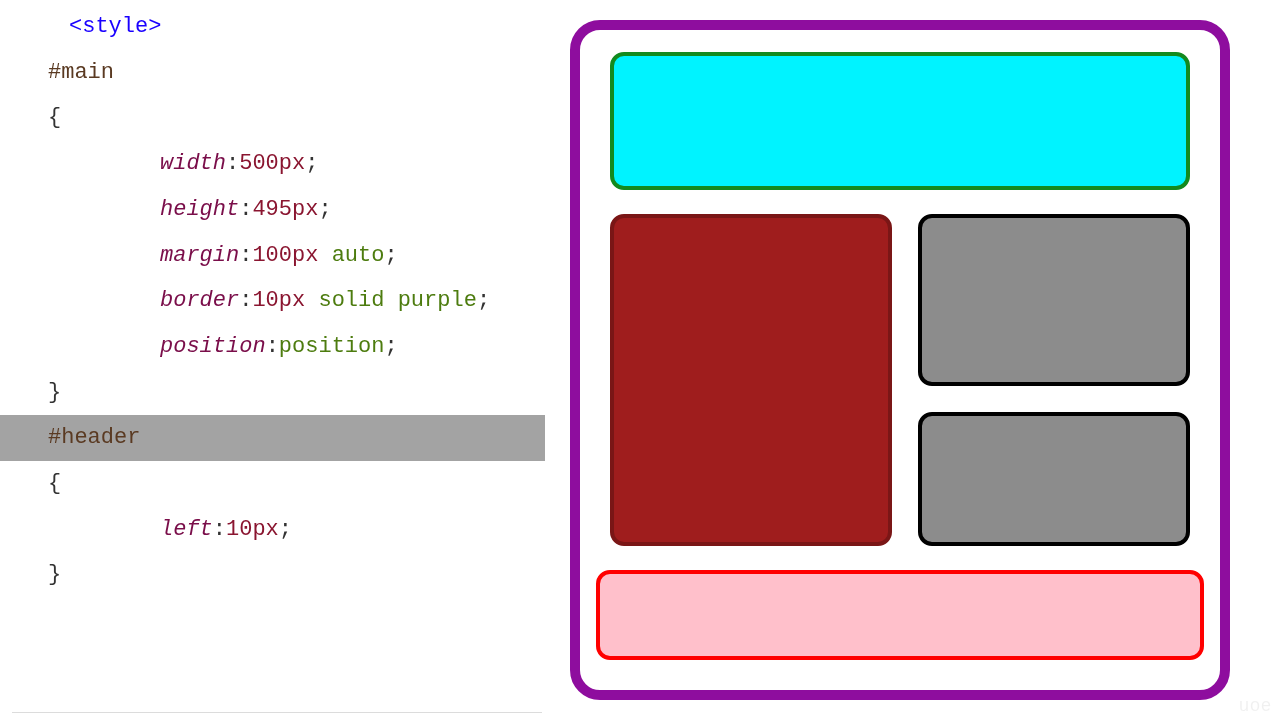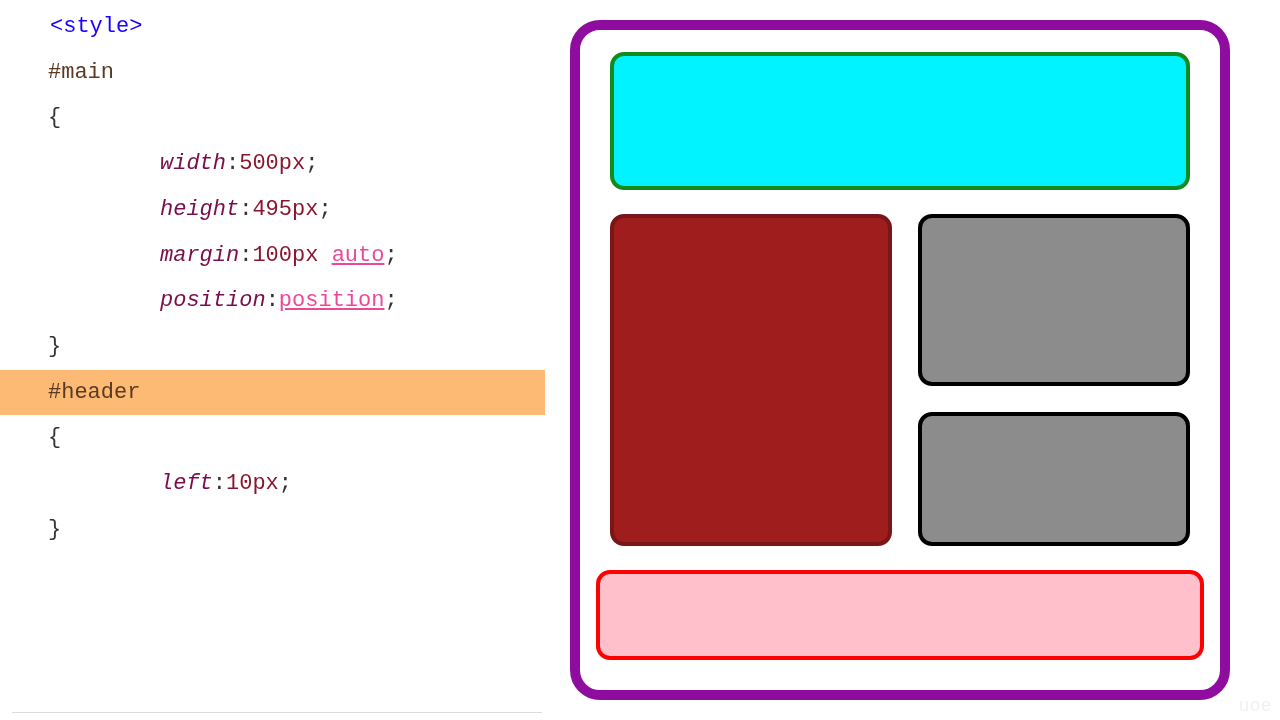--- a/index.html
+++ b/index.html
@@ -23,35 +23,35 @@
     position: absolute;
     left: 0;
     top: 0;
     width: 545px;
     height: 720px;
     padding-top: 4px;
   }
   .line {
     white-space: pre;
     line-height: 45.7px;
-    padding-left: 50px;
+    padding-left: 69px;
   }
   .line.hl {
-    background: #fdba74;
+    background: #a3a3a3;
   }
   .indent1 { padding-left: 48px; }
   .indent2 { padding-left: 160px; }
   .tag    { color: #1a00ff; }
   .sel    { color: #5a3a22; }
   .brace  { color: #333333; }
   .prop   { color: #7a0e4a; font-style: italic; }
   .punct  { color: #333333; }
   .val    { color: #333333; }
   .num    { color: #8a1530; text-align: right; }
-  .kw     { color: #ec4899; text-decoration: underline; }
+  .kw     { color: #4d7c0f; }
 
   
   .preview {
     position: absolute;
     left: 570px;
     top: 20px;
     width: 660px;
     height: 680px;
     border: 10px solid #8e0d9e;
     border-radius: 30px;
@@ -126,20 +126,21 @@
 
   <div class="code">
     <div class="line"><span class="tag">&lt;style&gt;</span></div>
 
     <div class="line indent1"><span class="sel">#main</span></div>
     <div class="line indent1"><span class="brace">{</span></div>
 
     <div class="line indent2"><span class="prop">width</span><span class="punct">:</span><span class="num">500px</span><span class="punct">;</span></div>
     <div class="line indent2"><span class="prop">height</span><span class="punct">:</span><span class="num">495px</span><span class="punct">;</span></div>
     <div class="line indent2"><span class="prop">margin</span><span class="punct">:</span><span class="num">100px</span><span class="val"> </span><span class="kw">auto</span><span class="punct">;</span></div>
+    <div class="line indent2"><span class="prop">border</span><span class="punct">:</span><span class="num">10px</span><span class="val"> </span><span class="kw">solid</span><span class="val"> </span><span class="kw">purple</span><span class="punct">;</span></div>
     <div class="line indent2"><span class="prop">position</span><span class="punct">:</span><span class="kw">position</span><span class="punct">;</span></div>
 
     <div class="line indent1"><span class="brace">}</span></div>
 
     <div class="line hl indent1"><span class="sel">#header</span></div>
     <div class="line indent1"><span class="brace">{</span></div>
 
     <div class="line indent2"><span class="prop">left</span><span class="punct">:</span><span class="num">10px</span><span class="punct">;</span></div>
 
     <div class="line indent1"><span class="brace">}</span></div>

